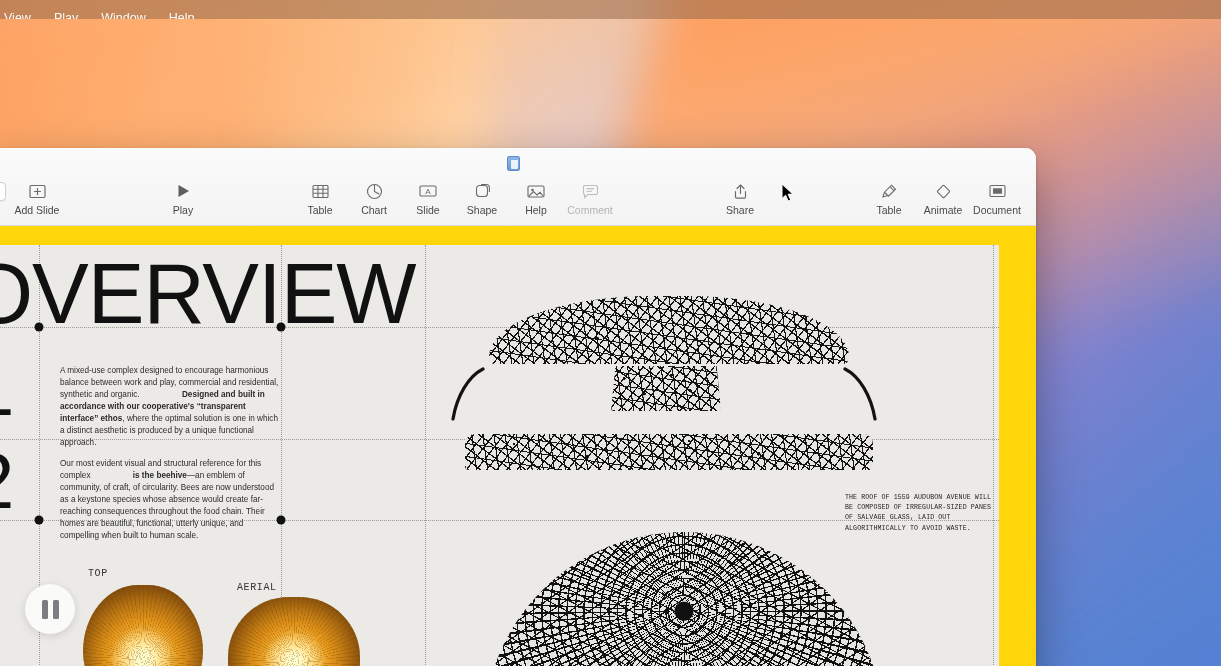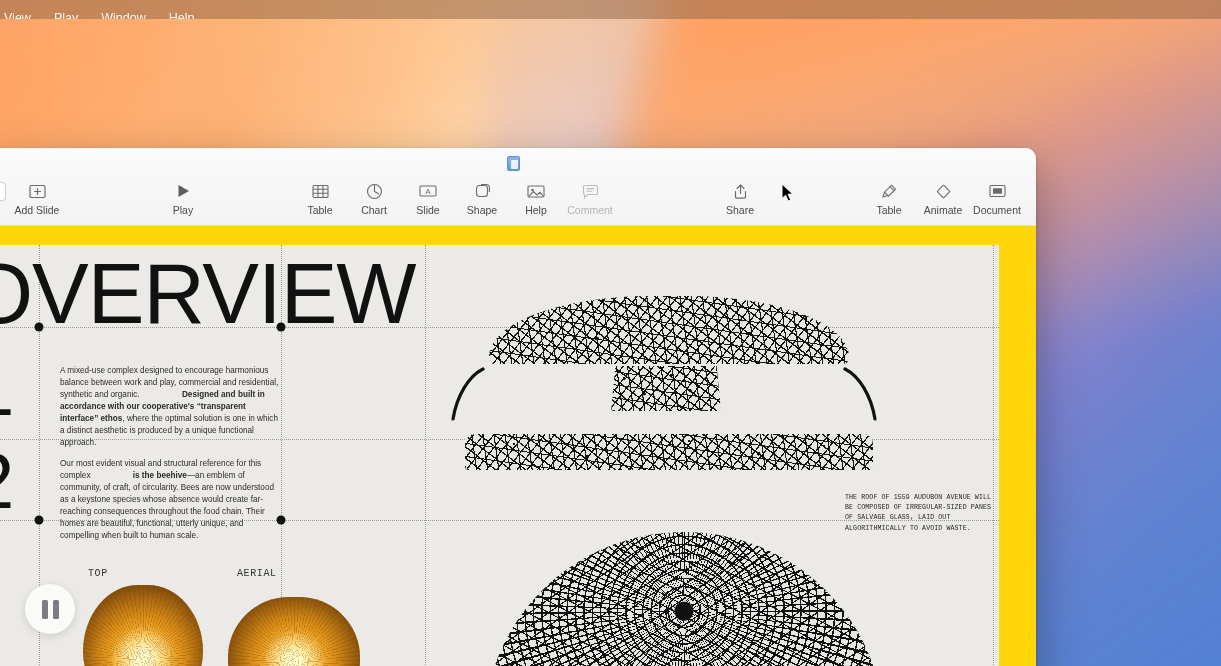--- a/index.html
+++ b/index.html
@@ -191,21 +191,21 @@
     position:absolute; left:866px; top:248px; width:150px;
     font-family:"Liberation Mono", monospace;
     font-size:6.6px; line-height:1.55; color:#1f1f1f; letter-spacing:.1px;
   }
 
   .photo-label {
     position:absolute; font-family:"Liberation Mono", monospace;
     font-size:10px; color:#333; letter-spacing:.6px;text-align:center;
   }
   #label-top { left:109px; top:323px; }
-  #label-aerial { left:258px; top:323px; }
+  #label-aerial { left:258px; top:337px; }
 
   
   .illu { position:absolute; }
   .crackle {
     background-image:
       radial-gradient(circle at 12% 28%, #111 0 1.4px, transparent 1.5px),
       radial-gradient(circle at 30% 62%, #111 0 1.6px, transparent 1.7px),
       radial-gradient(circle at 55% 20%, #111 0 1.2px, transparent 1.3px),
       radial-gradient(circle at 72% 55%, #111 0 1.7px, transparent 1.8px),
       radial-gradient(circle at 88% 33%, #111 0 1.3px, transparent 1.4px),

